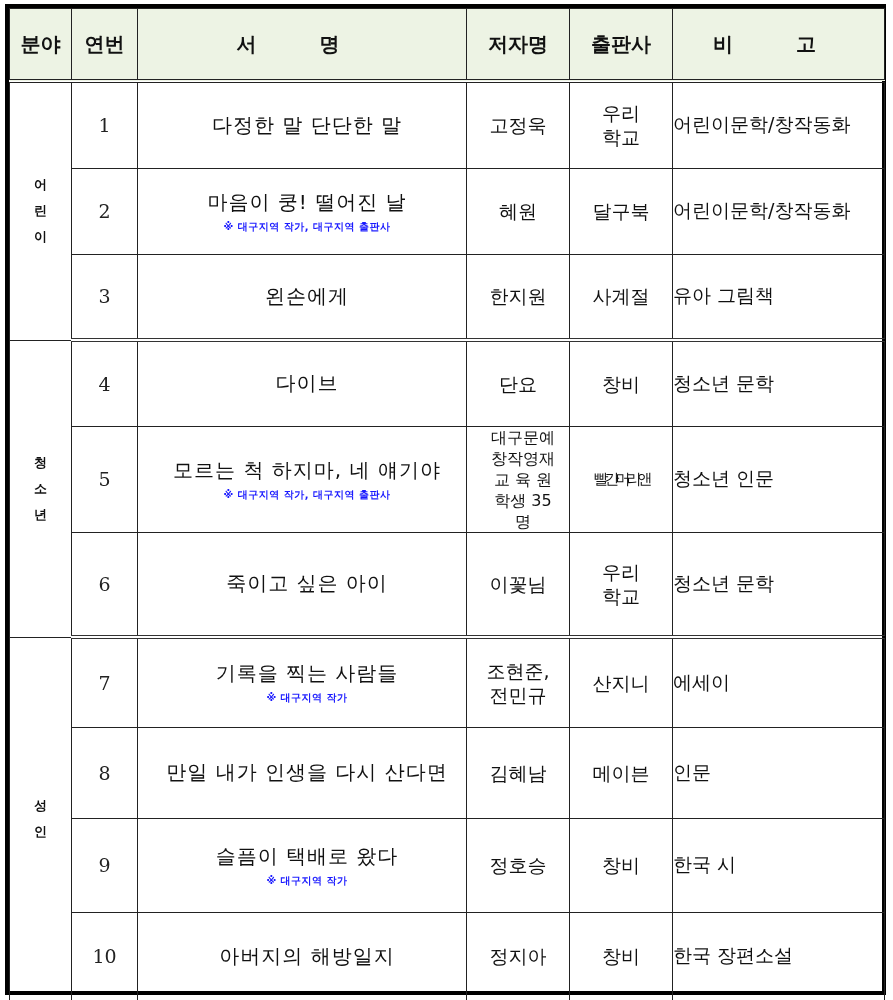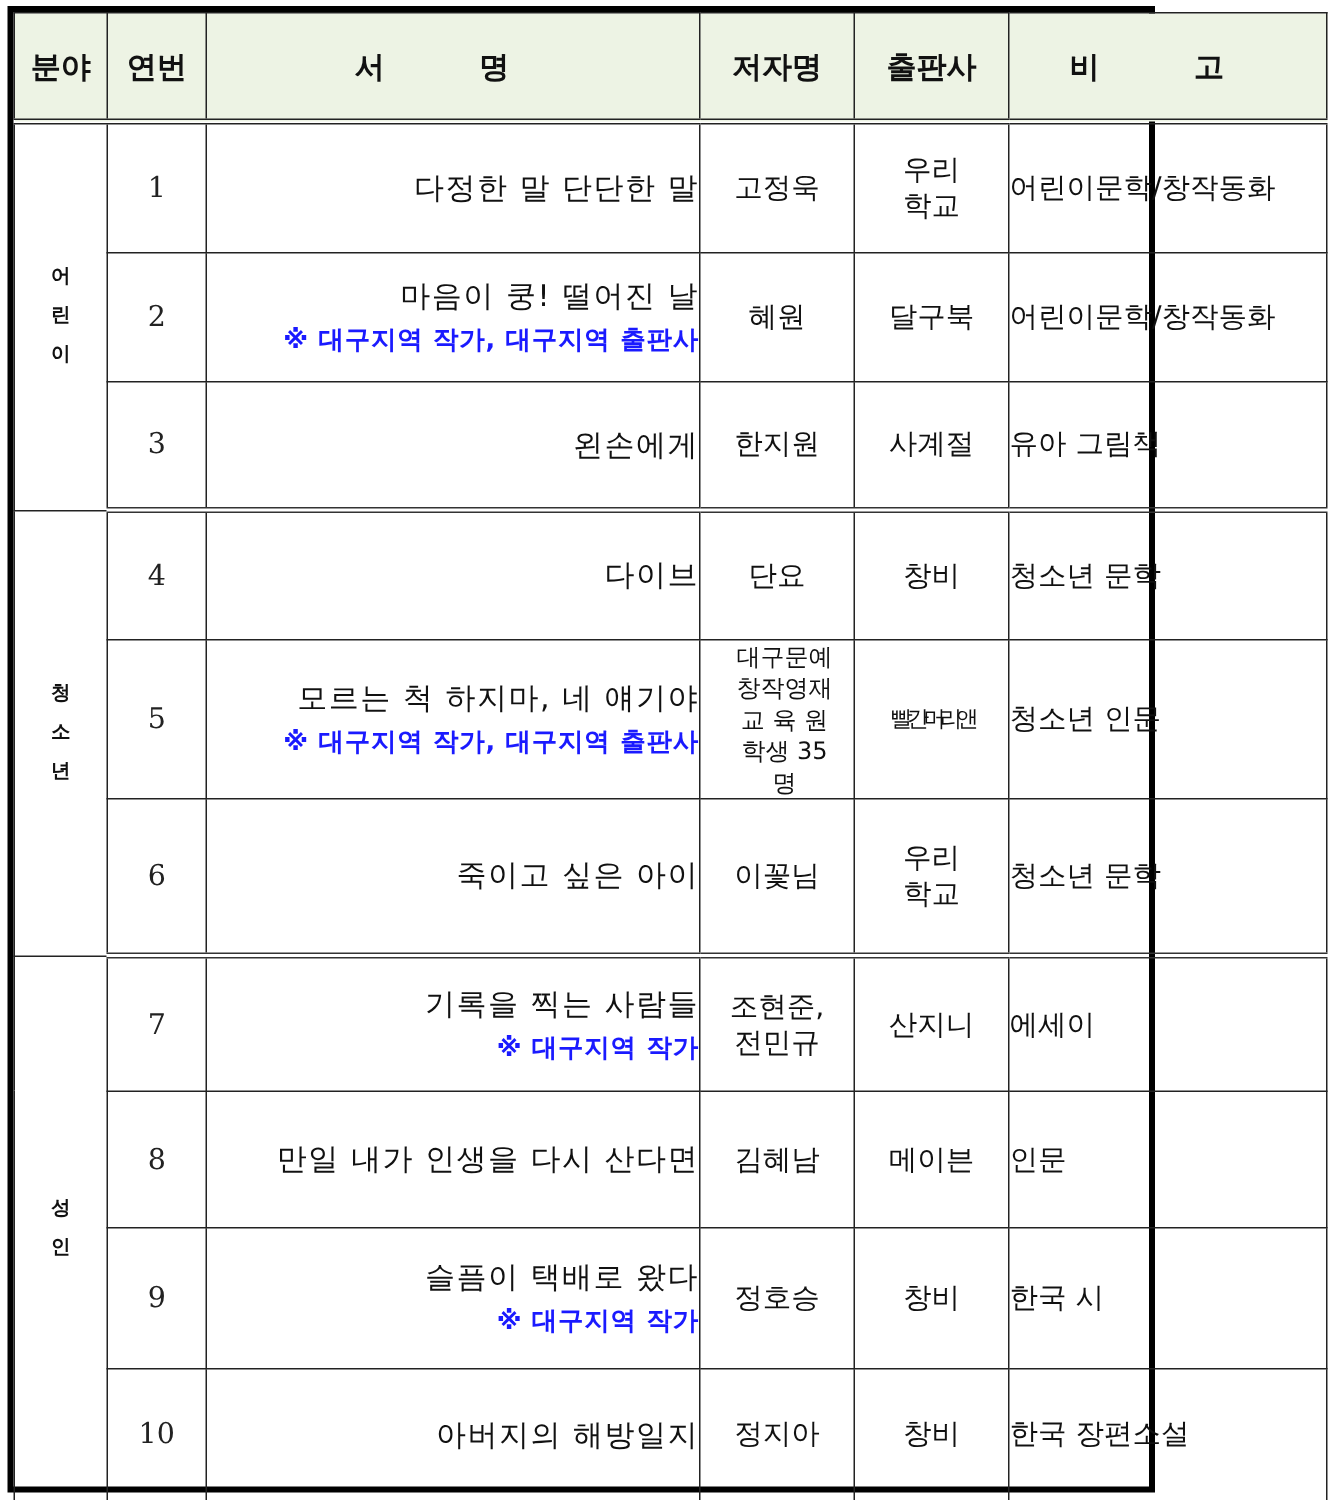--- a/index.html
+++ b/index.html
@@ -1,30 +1,30 @@
 <!DOCTYPE html>
 <html><head>
 <meta charset="utf-8">
 <style>
   html, body { margin: 0; padding: 0; background: #ffffff; }
   body { width: 893px; height: 1000px; position: relative; overflow: hidden;
          font-family: "DejaVu Sans", "Liberation Sans", sans-serif; color: #111; }
-  .sheet { position: absolute; left: 5px; top: 4px; width: 765px; height: 991px;
+  .sheet { position: absolute; left: 5px; top: 4px; width: 881px; height: 991px;
            border: 4px solid #000; box-sizing: border-box; }
   table { border-collapse: collapse; width: 100%; height: 100%; table-layout: fixed; }
   td, th { border: 1.5px solid #222; text-align: center; vertical-align: middle; padding: 0; }
   thead th { background: #edf3e4; font-weight: bold; font-size: 20px; height: 70px;
              border-bottom: 4px double #222; letter-spacing: 0px; }
   th.wide { letter-spacing: 28px; }
   td.cat { font-weight: bold; font-size: 13px; line-height: 26px; }
   td.cat span { display: inline-block; width: 22px; word-break: break-all; }
   td.num { font-family: "DejaVu Serif", "Liberation Serif", serif; font-size: 19px; color: #222; }
-  td.title { text-align: right; padding-left: 10px; font-size: 20px; }
+  td.title { text-align: center; padding-left: 10px; font-size: 20px; }
   td.title .t { display: block; letter-spacing: 1px; }
-  td.title .note { display: block; color: #1a1aff; font-weight: bold; font-size: 17px; margin-top: 4px; letter-spacing: 0.5px; }
+  td.title .note { display: block; color: #1a1aff; font-weight: bold; font-size: 10px; margin-top: 4px; letter-spacing: 0.5px; }
   td.author, td.pub { font-size: 19px; line-height: 24px; }
   td.author.small { font-size: 16px; line-height: 21px; padding-left: 10px; }
   td.pub.squeezed { font-size: 15px; letter-spacing: -4px; }
   td.note-col { text-align: left; font-size: 19px; }
   tr.group-end td { border-bottom: 4px double #333; }
 </style>
 </head>
 <body>
 
 <div class="sheet">

